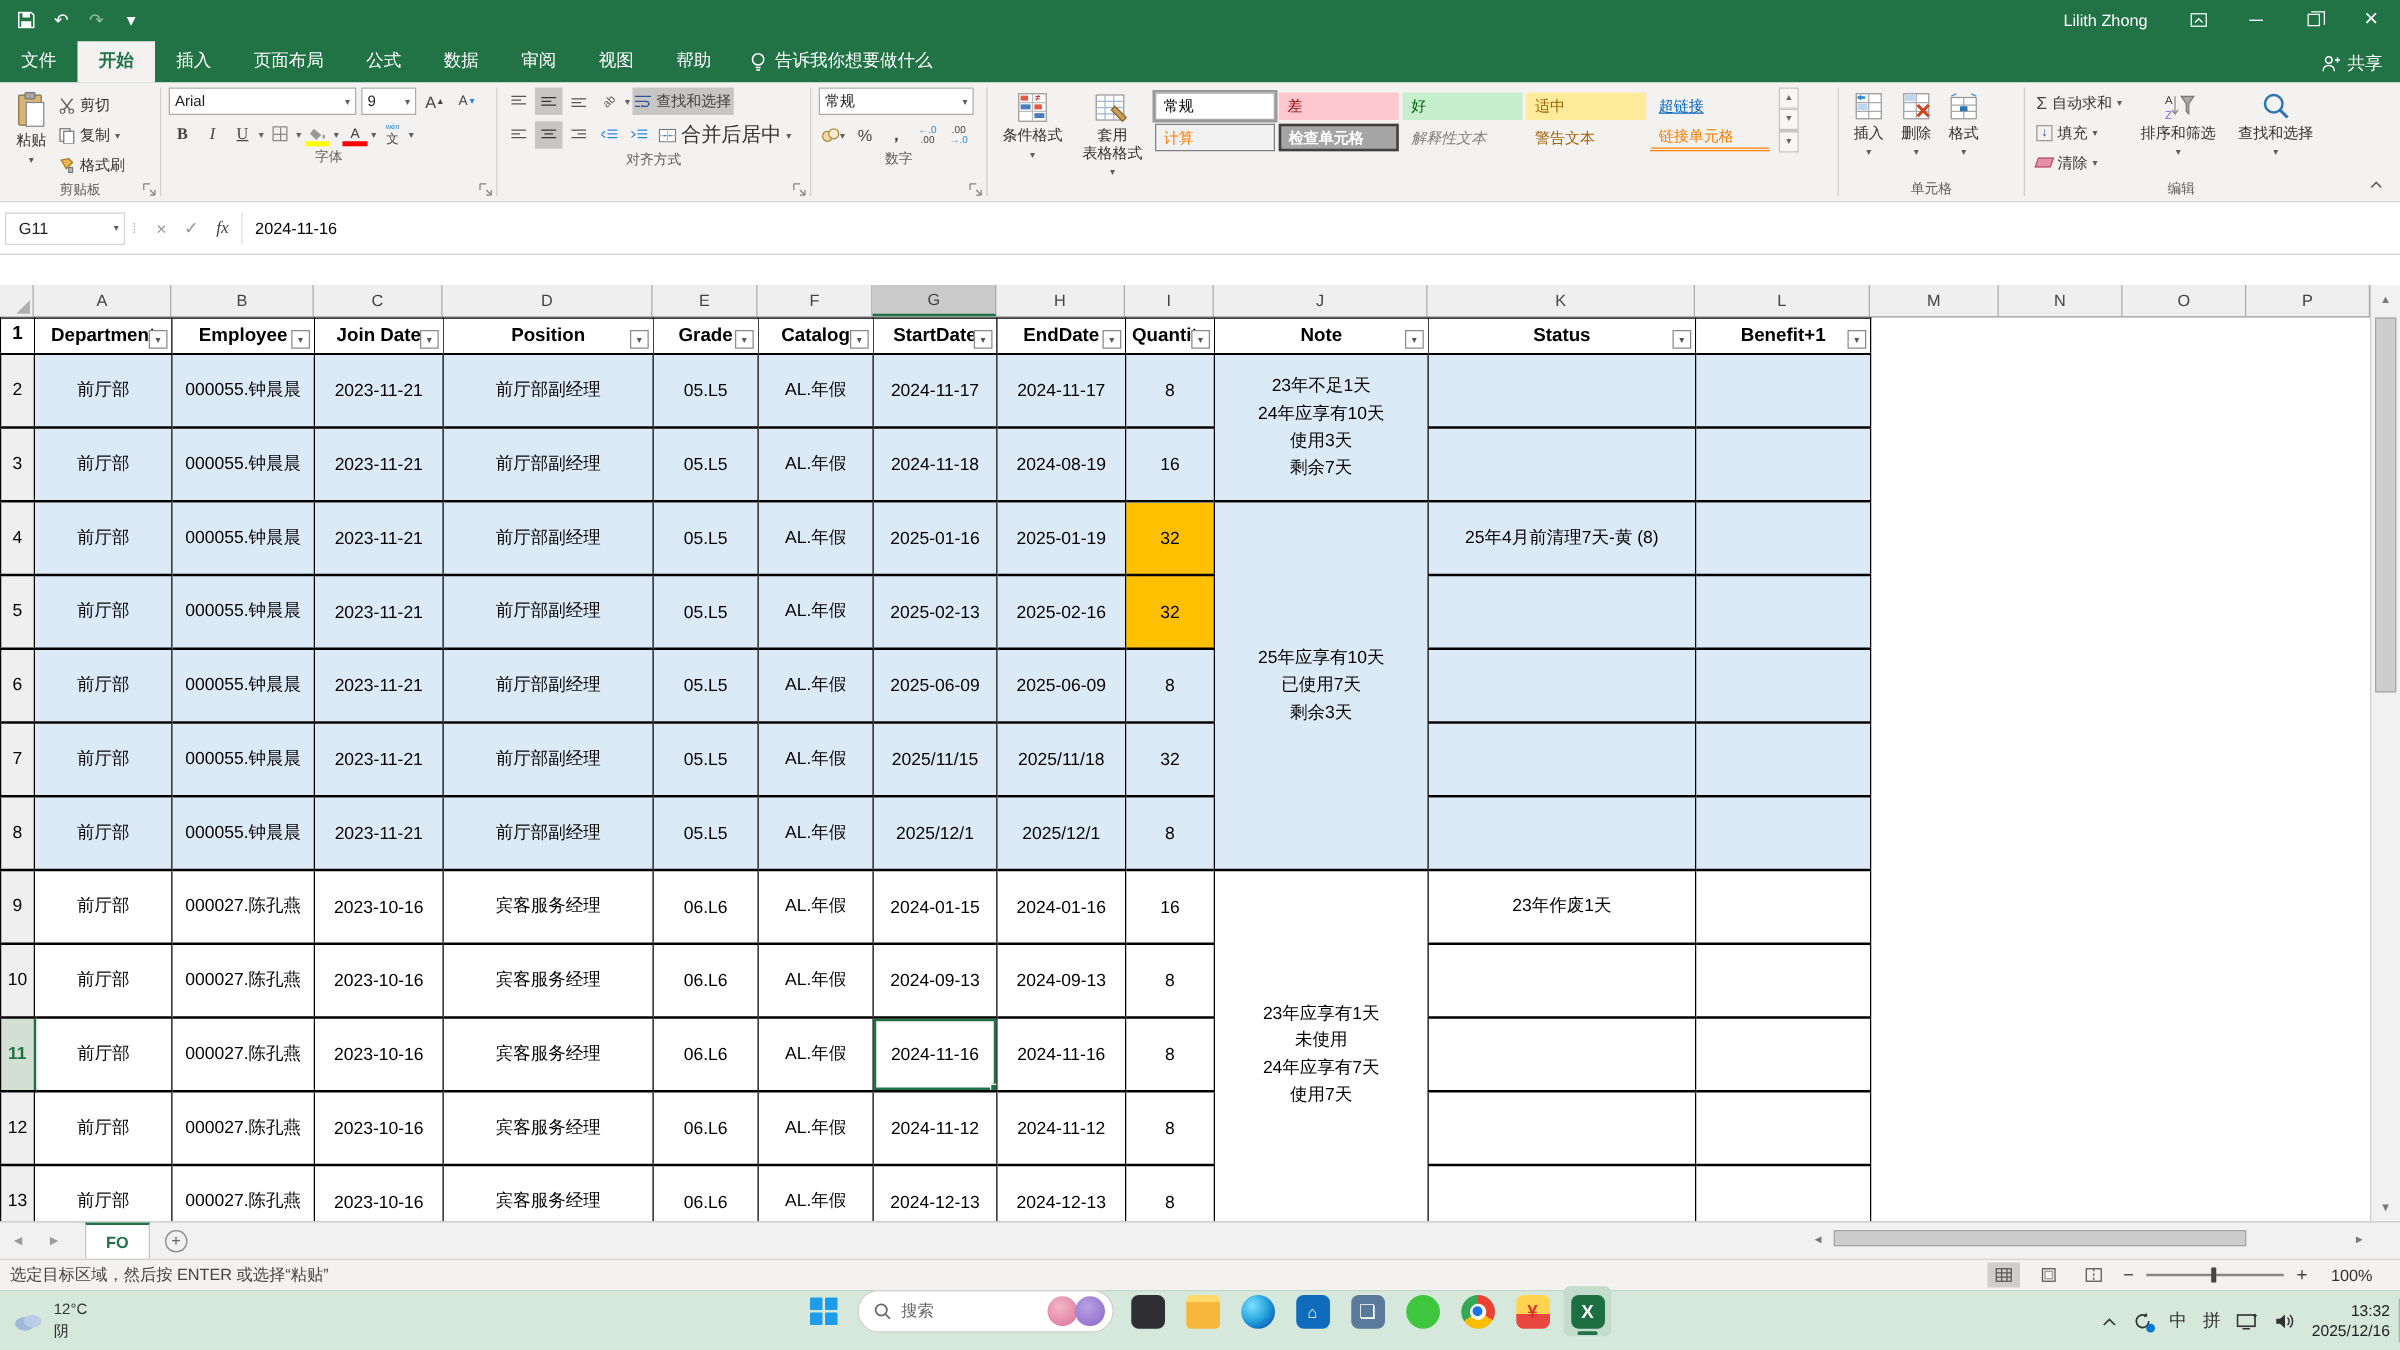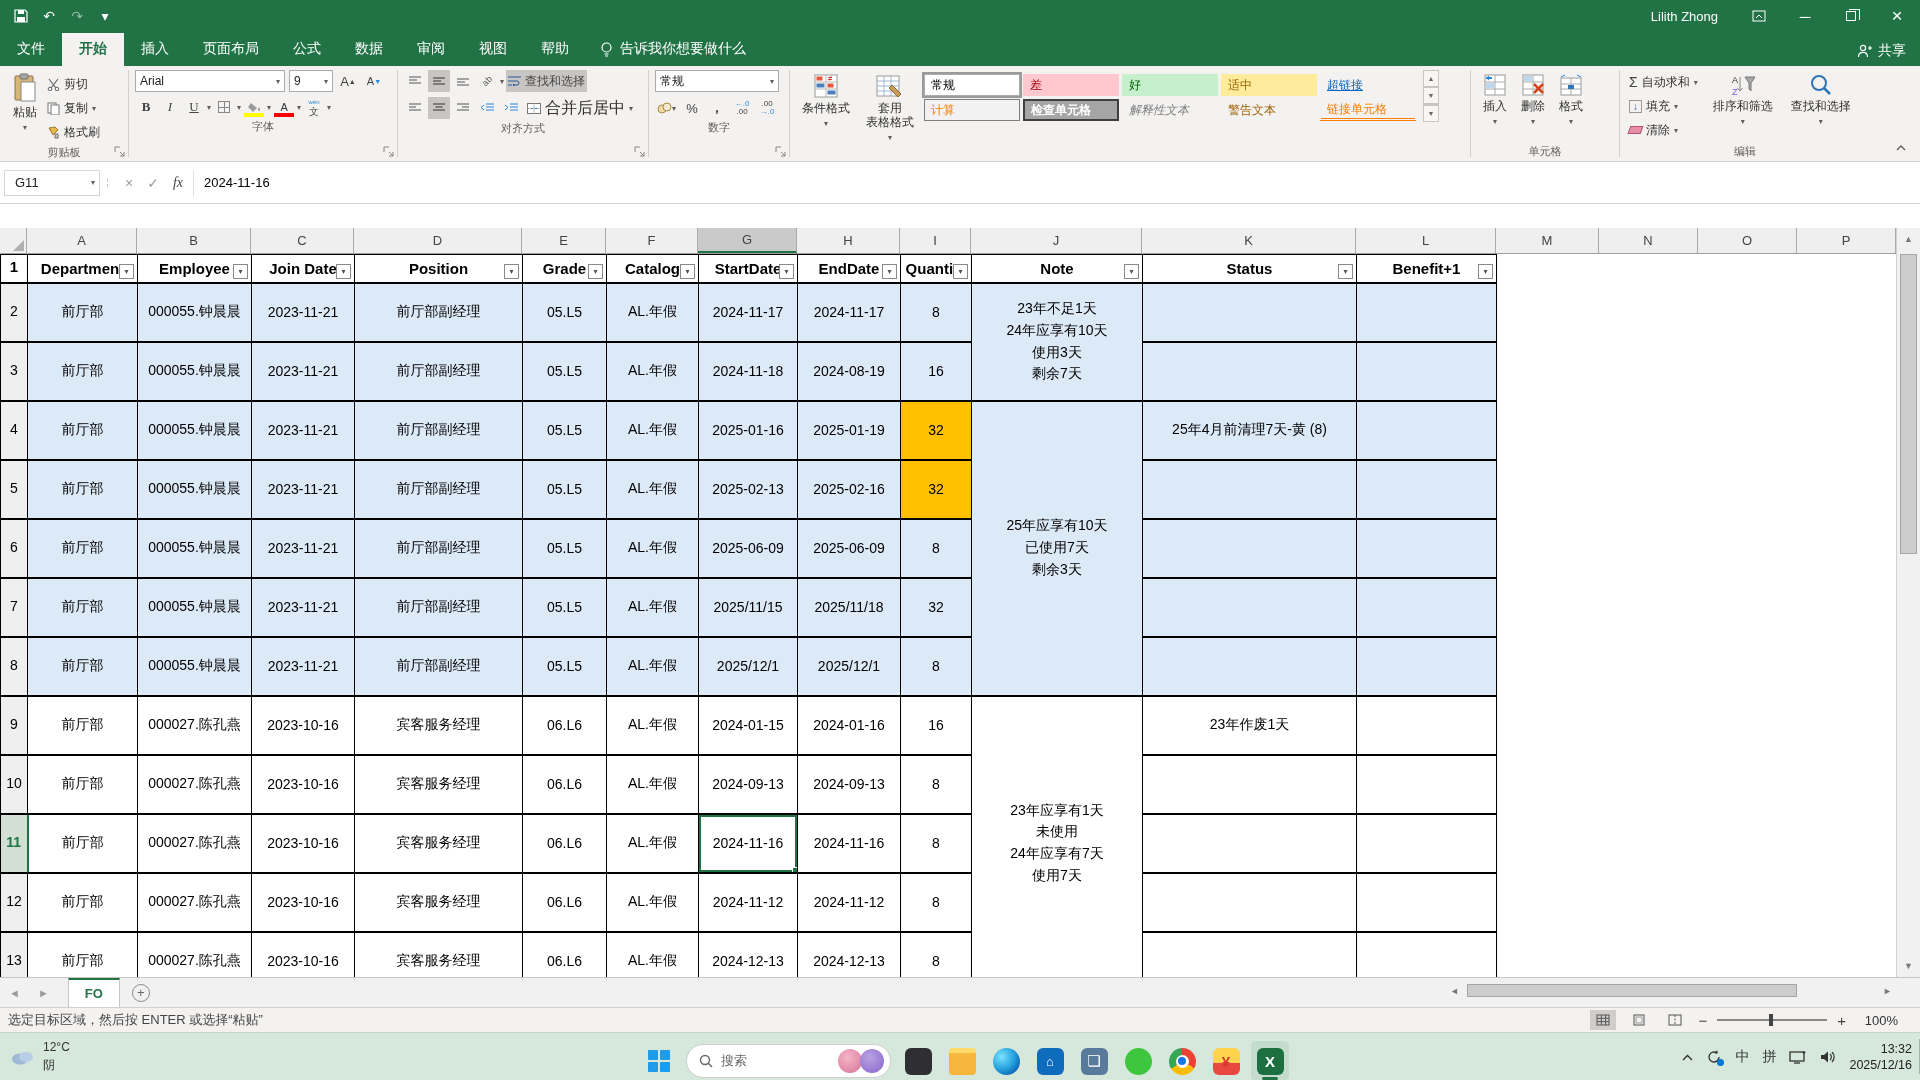--- a/index.html
+++ b/index.html
@@ -134,21 +134,21 @@
   .viewbtn { width:26px; height:20px; display:flex; align-items:center; justify-content:center; }
   .viewbtn.sel { background:#d0cecc; }
   .zoomtrack { width:110px; height:2px; background:#8a8886; position:relative; }
   .zoomhandle { position:absolute; left:52px; top:-5px; width:4px; height:12px; background:#444; }
   .zoompct { font-size:13px; color:#333; width:42px; text-align:right; }
 
   
   .taskbar { position:absolute; left:0; top:1032px; width:1920px; height:48px; background:#d5e8db; border-top:1px solid #c2d6c9; }
   .weather { position:absolute; left:10px; top:5px; display:flex; gap:7px; align-items:center; }
   .weather .wtxt { font-size:12px; color:#333; line-height:18px; }
-  .tb-center { position:absolute; left:640px; top:12px; height:32px; display:flex; align-items:center; gap:8px; }
+  .tb-center { position:absolute; left:640px; top:0; height:32px; display:flex; align-items:center; gap:8px; }
   .startbtn { width:38px; height:40px; display:flex; align-items:center; justify-content:center; }
   .winlogo { display:grid; grid-template-columns:10px 10px; grid-template-rows:10px 10px; gap:2px; }
   .winlogo span { background:#1e9be9; border-radius:1px; }
   .searchpill { width:205px; height:34px; background:#fff; border:1px solid #cfcfcf; border-radius:17px;
                 display:flex; align-items:center; padding:0 6px 0 12px; gap:8px; }
   .searchpill .stxt { font-size:13px; color:#666; flex:1; }
   .scircle { width:24px; height:24px; border-radius:50%; }
   .appbtn { width:38px; height:40px; display:flex; align-items:center; justify-content:center; position:relative; }
   .appbtn.active { background:#c4dccb; border-radius:5px; }
   .appbtn.active:after { content:""; position:absolute; bottom:1px; left:11px; width:16px; height:3px; background:#217346; border-radius:2px; }

